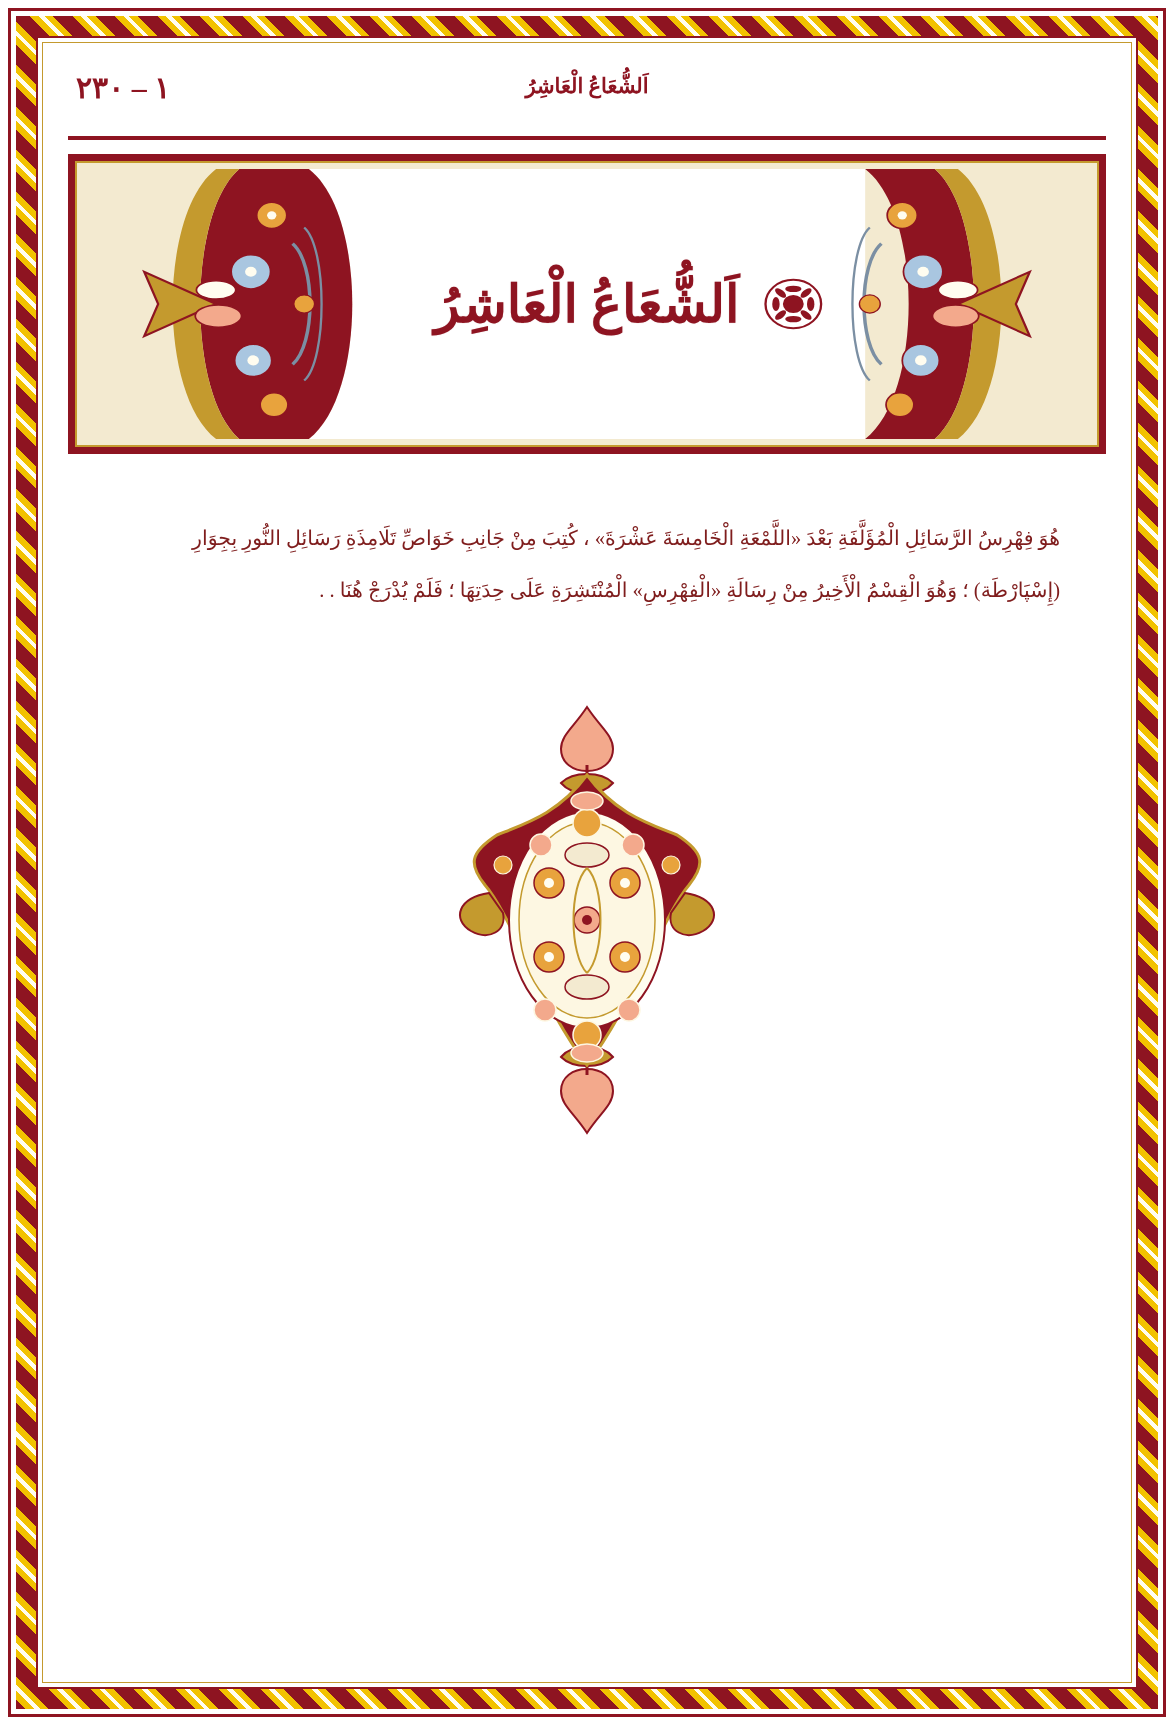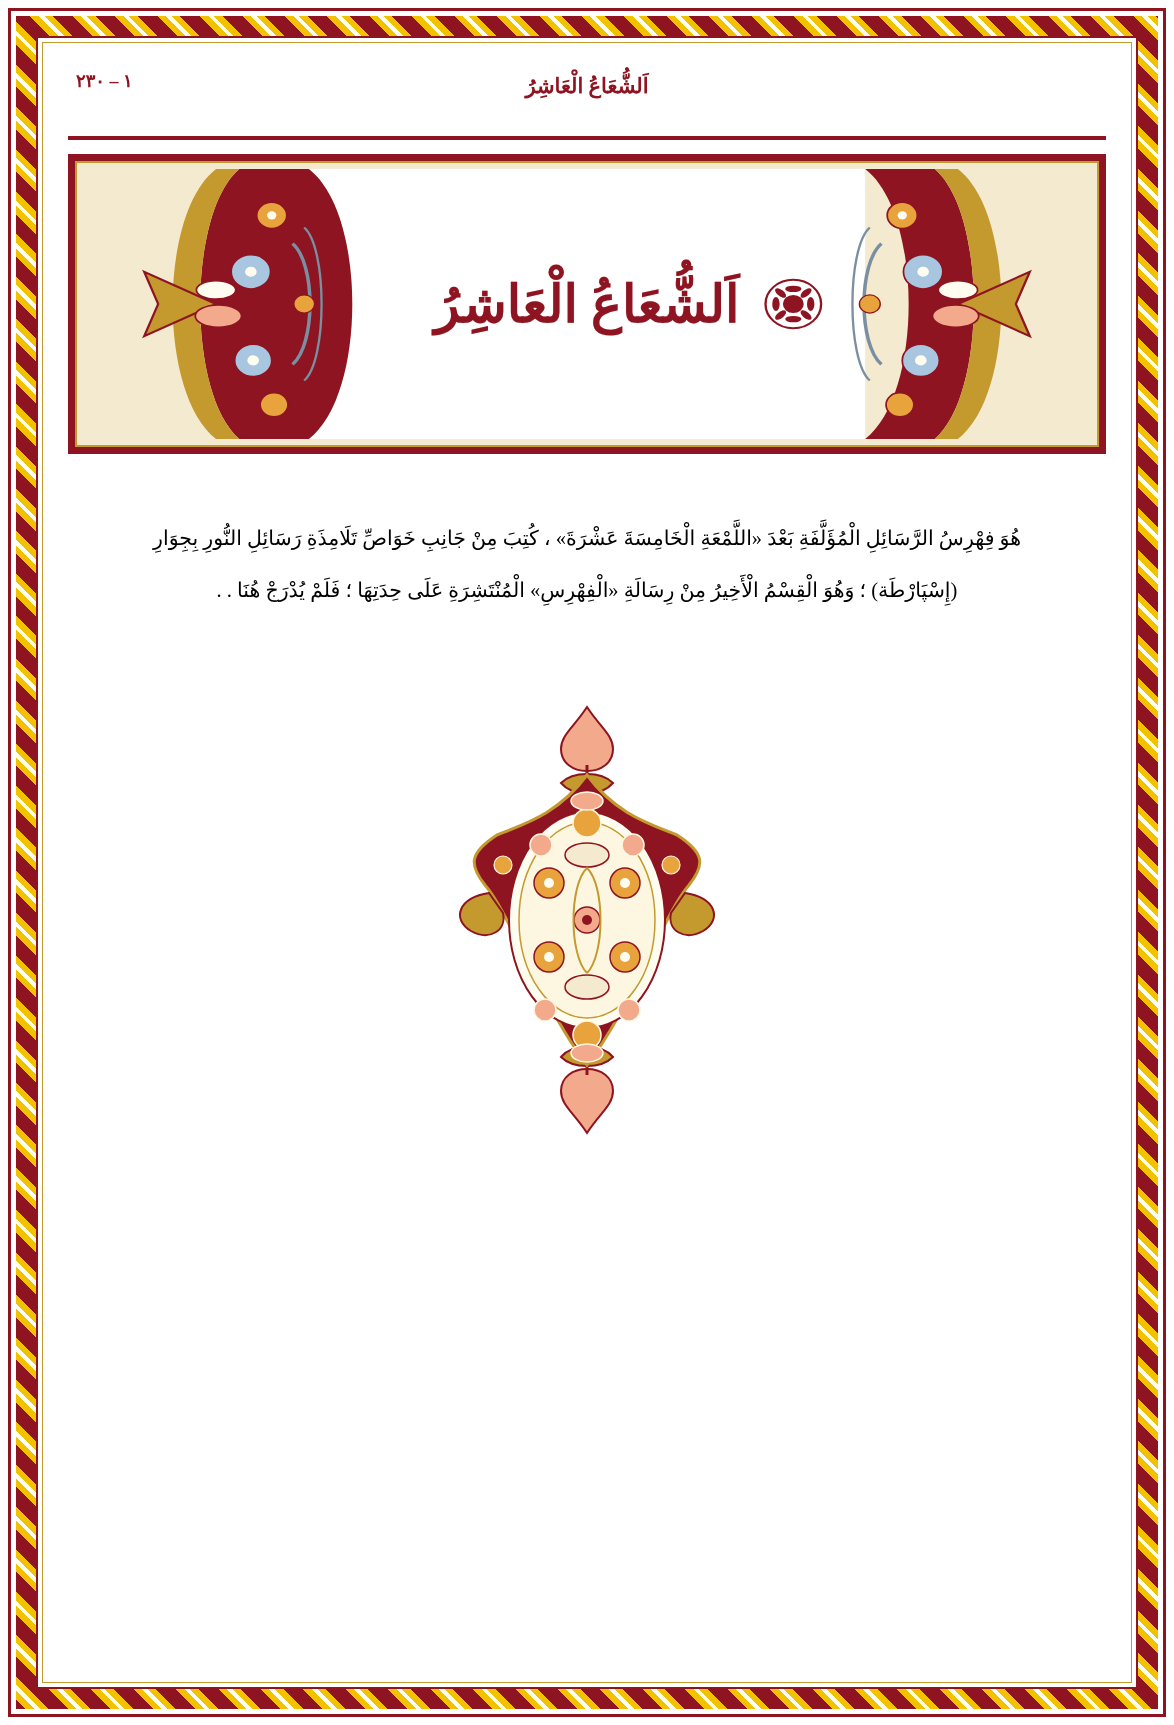--- a/index.html
+++ b/index.html
@@ -94,21 +94,21 @@
     color: #8e1421;
     font-size: 21px;
     font-weight: bold;
     letter-spacing: 0.5px;
   }
   .header-page {
     position: absolute;
     left: 20px;
     top: -4px;
     color: #8e1421;
-    font-size: 18px;
+    font-size: 30px;
     font-weight: bold;
     direction: rtl;
   }
   .header-rule {
     margin: 8px 12px 0 12px;
     border-top: 4px solid #8e1421;
   }
 
   
   .title-panel {
@@ -145,24 +145,23 @@
     color: #8e1421;
     font-size: 52px;
     font-weight: bold;
     z-index: 5;
     text-shadow: 0 0 1px rgba(142,20,33,.3);
   }
 
   
   .body-text {
     margin: 58px 58px 0 58px;
-    color: #000000;
+    color: #7f1d1d;
     font-size: 20.5px;
     line-height: 2.55;
-    text-align: center;
     direction: rtl;
   }
 
   
   .rosette {
     margin: 88px auto 0 auto;
     width: 300px;
     height: 430px;
   }
   .rosette svg { display: block; width: 100%; height: 100%; }

